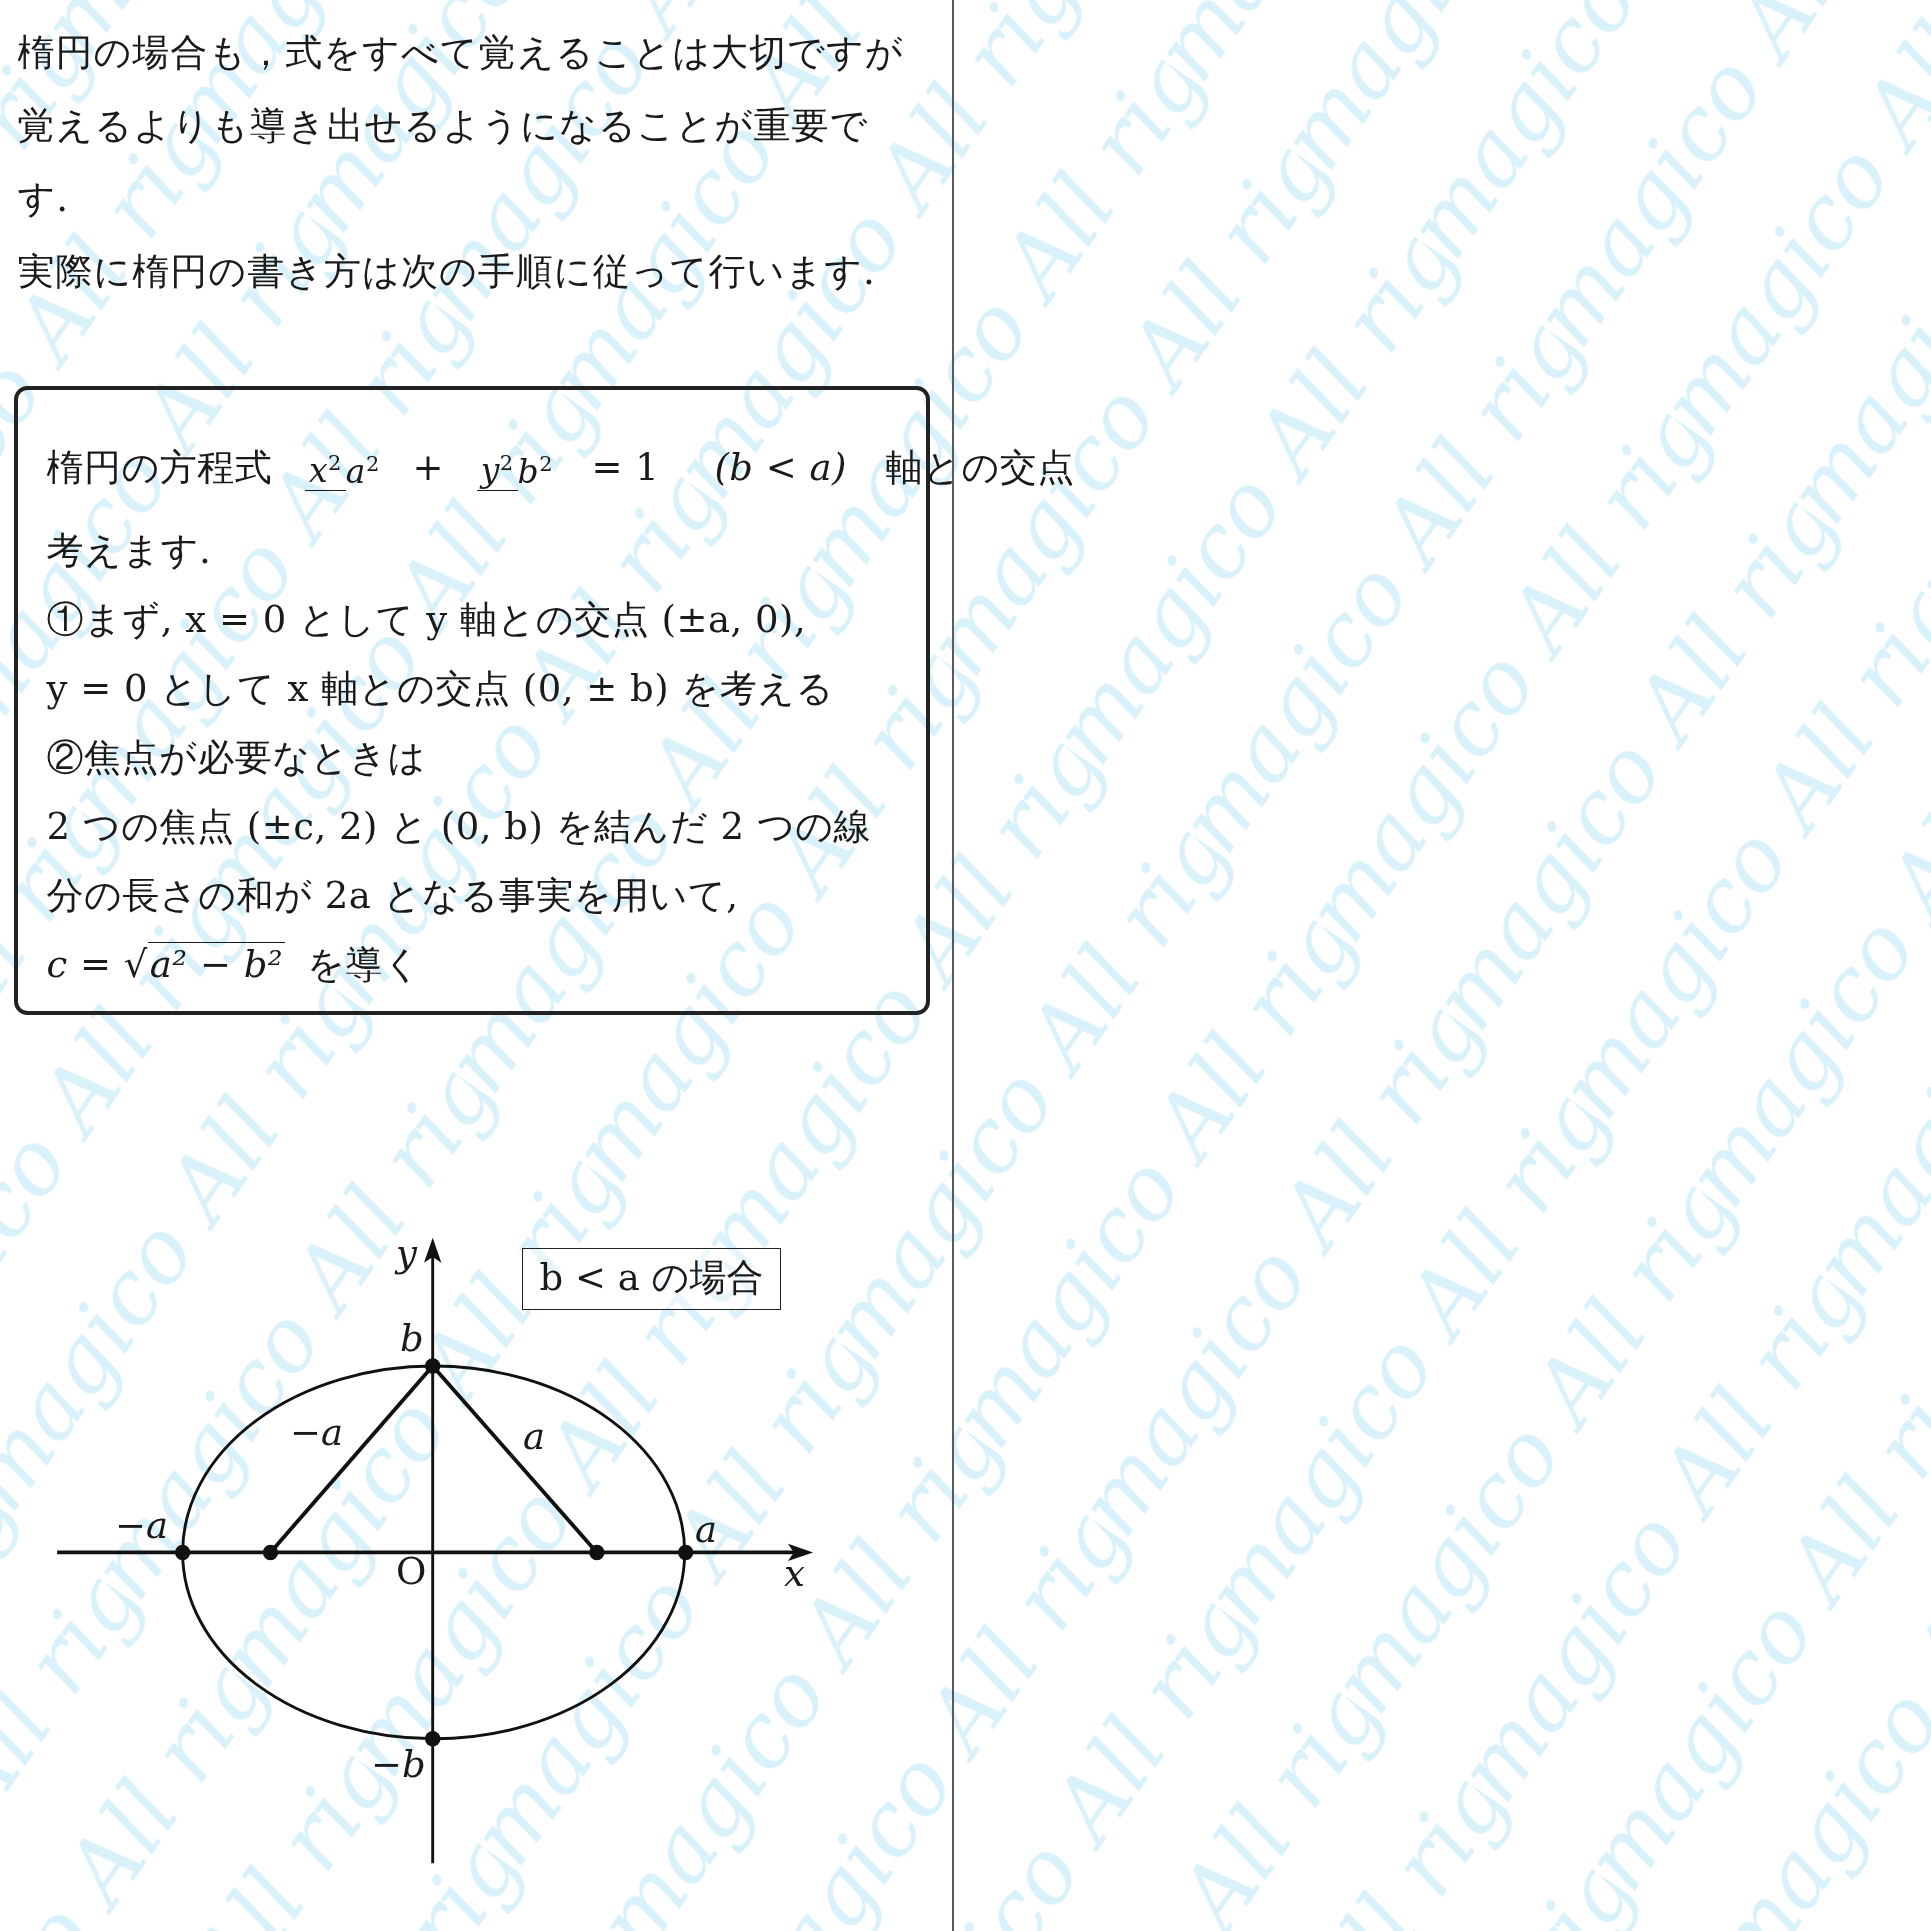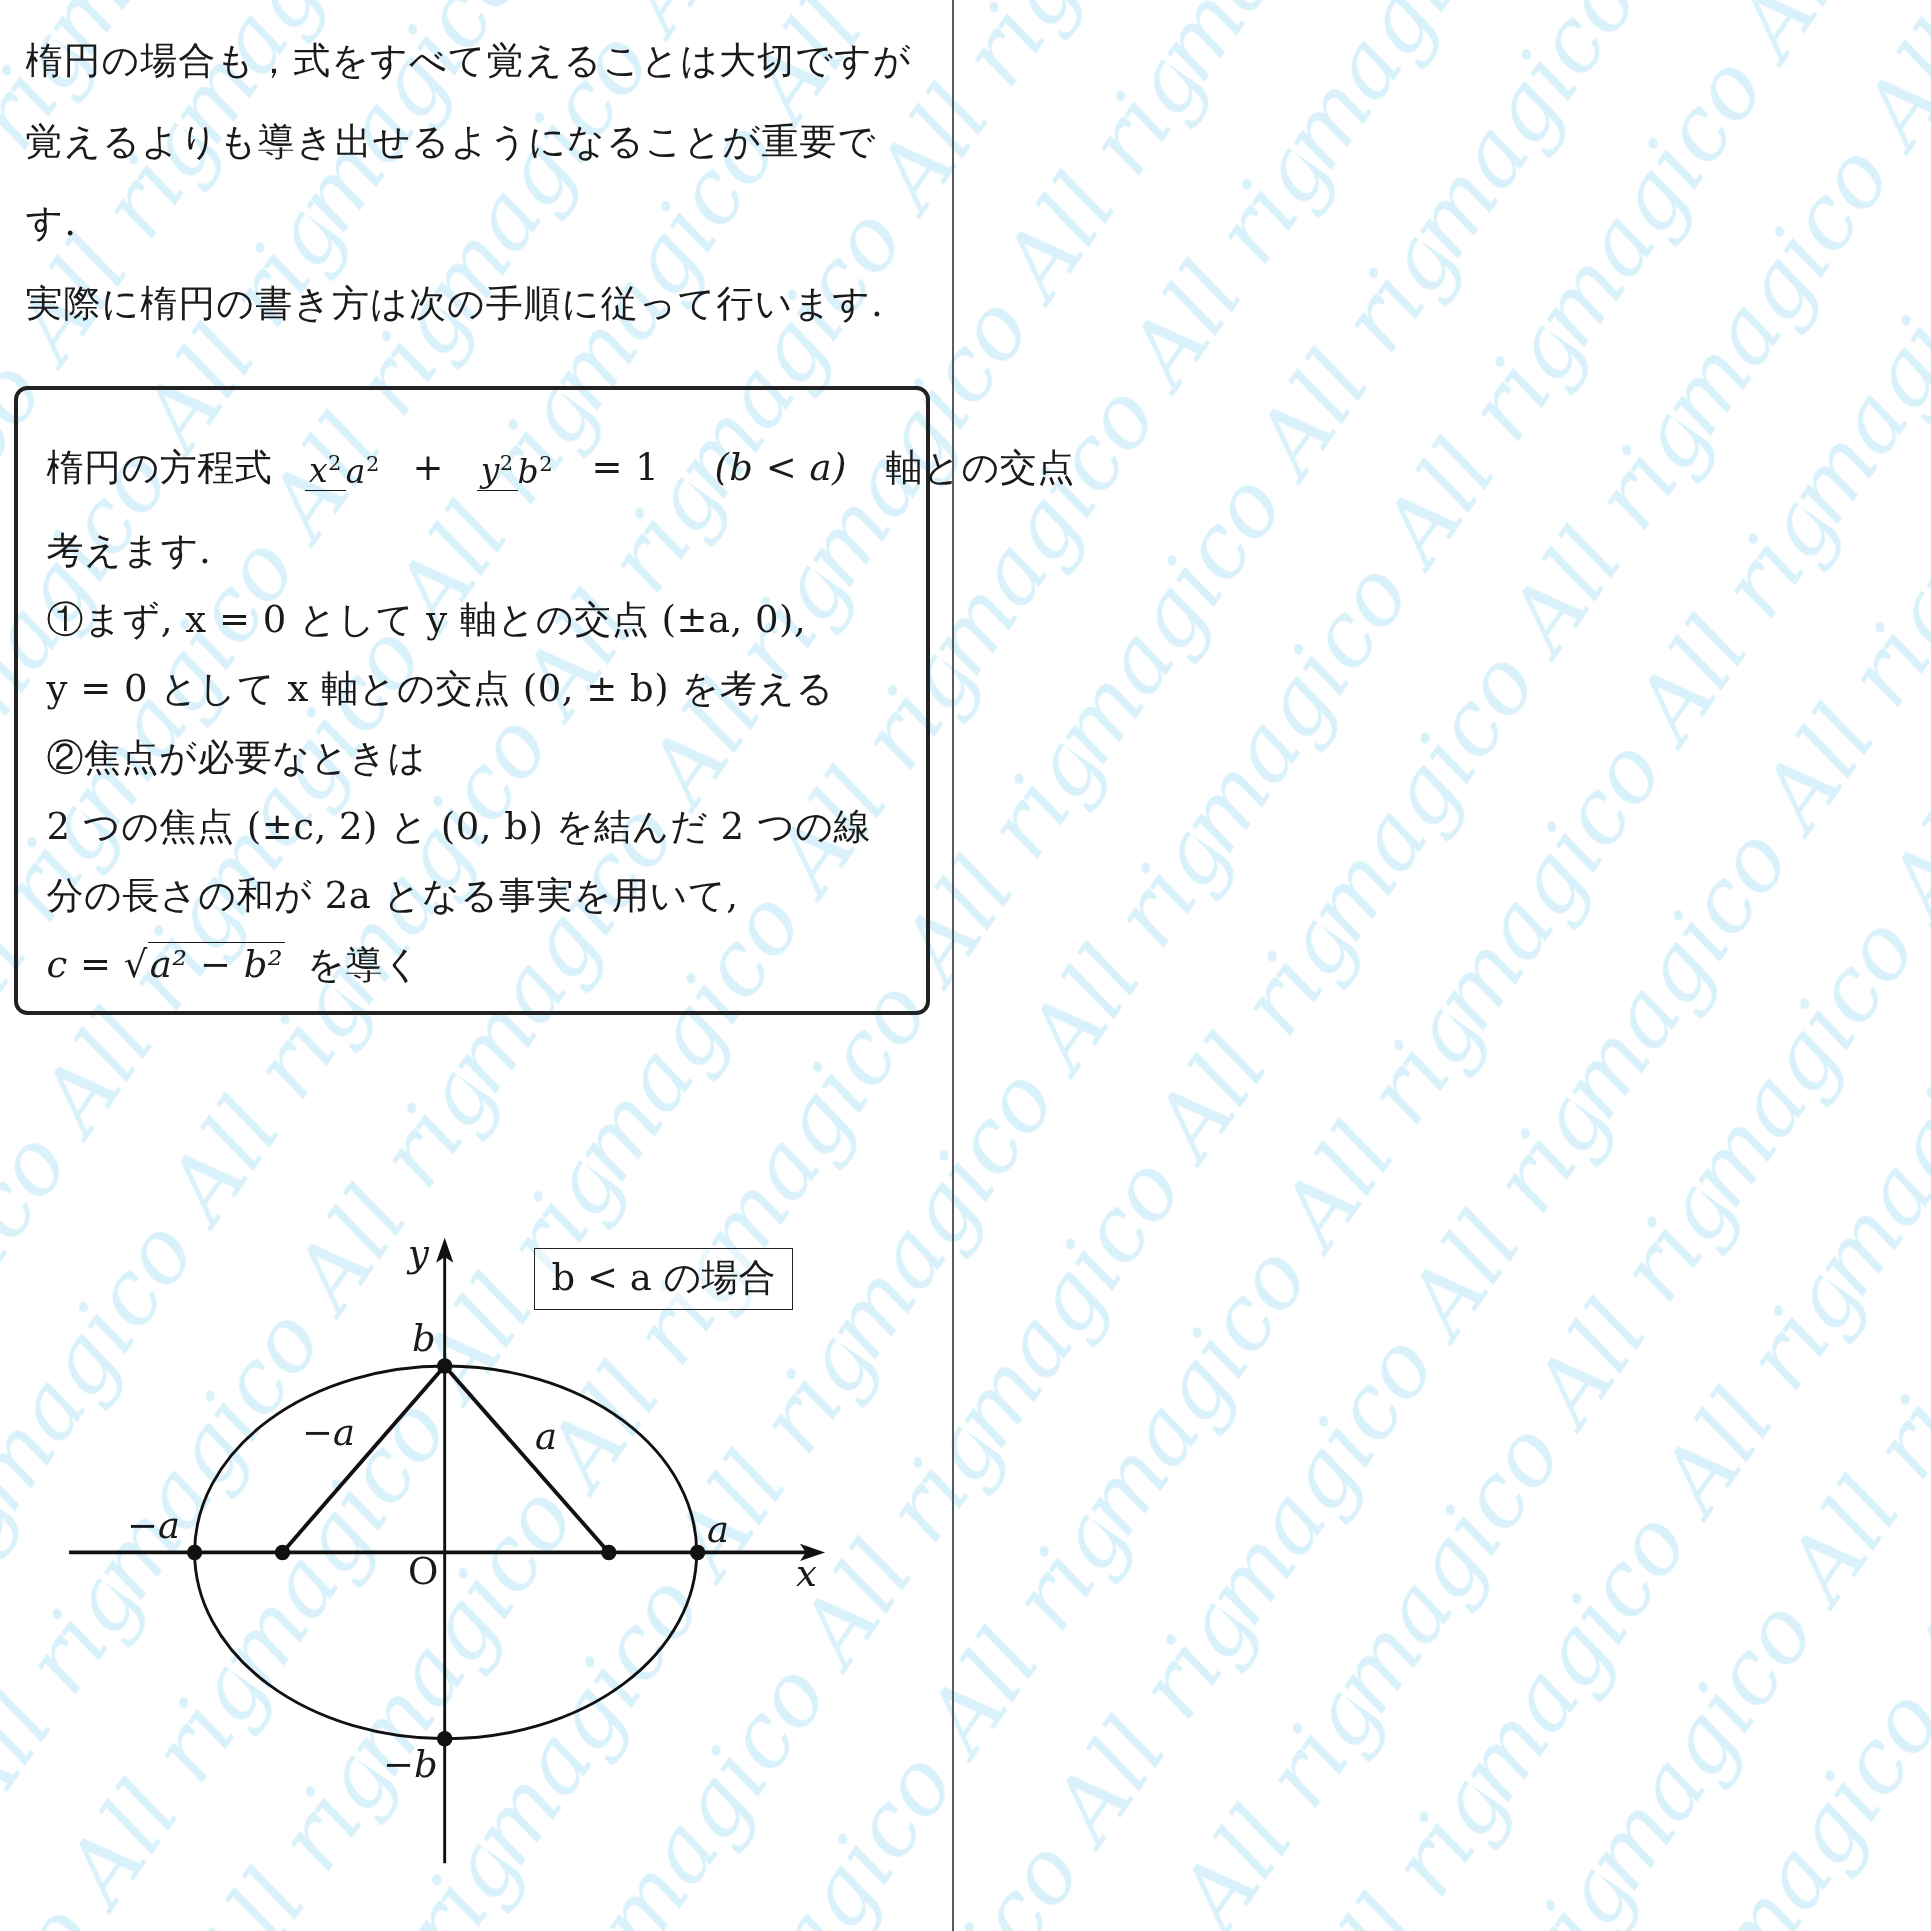--- a/index.html
+++ b/index.html
@@ -17,39 +17,39 @@
     position: absolute; left: 0; top: 0; width: 952px; height: 1931px; z-index: 1;
   }
   .divider {
     position: absolute; left: 952px; top: 0; width: 1.9px; height: 1931px;
     background: #5a5a5a; z-index: 2;
   }
   .intro {
     position: absolute; left: 13.5px; top: 13.5px; width: 927px;
     font-size: 37px; line-height: 69px; letter-spacing: 1px;
   }
-  .intro p { margin: 12px; }
+  .intro p { margin: 4px; }
   .theorem-box {
     position: absolute; left: 13.5px; top: 386px; width: 908px; height: 621px;
     border: 4.8px solid #222; border-radius: 13.5px; box-sizing: content-box;
   }
   .theorem-content {
     position: absolute; left: 29px; top: 29px; width: 869px;
     font-size: 37px; line-height: 69px; letter-spacing: 0.5px;
   }
   .theorem-content .line { white-space: nowrap; height: 69px; gap: 25px; }
   .theorem-content .line.first { height: 97px; display: flex; align-items: center; }
   .m { font-family: "DejaVu Serif", serif; font-style: italic; }
   .r { font-family: "DejaVu Serif", serif; font-style: normal; }
   .frac { display: inline-flex; flex-direction: row; align-items: center; vertical-align: middle; margin: 0 7.7px; font-size: 33px; line-height: 39px; }
   .frac .num { border-bottom: 1.9px solid #1a1a1a; padding: 0 3.9px; }
   sup { font-size: 21px; font-style: normal; }
   .sqrt { display: inline-block; }
   .sqrt .radicand { border-top: 1.9px solid #1a1a1a; padding: 0 1.9px; }
-  .diagram { position: absolute; left: 16px; top: 1197px; width: 952px; height: 734px; }
+  .diagram { position: absolute; left: 4px; top: 1197px; width: 952px; height: 734px; }
   .diagram svg { position: absolute; left: 0; top: 0; }
   .lbl { position: absolute; font-size: 37px; font-style: italic; font-family: "DejaVu Serif", serif; }
   .lbl.up { font-style: normal; }
   .case-box {
     position: absolute; left: 518px; top: 51px; width: 259px; height: 62px;
     border: 1.9px solid #222; box-sizing: border-box;
     font-size: 37px; line-height: 58px; text-align: center; background: rgba(255,255,255,0.4);
   }
 </style>
 </head>

